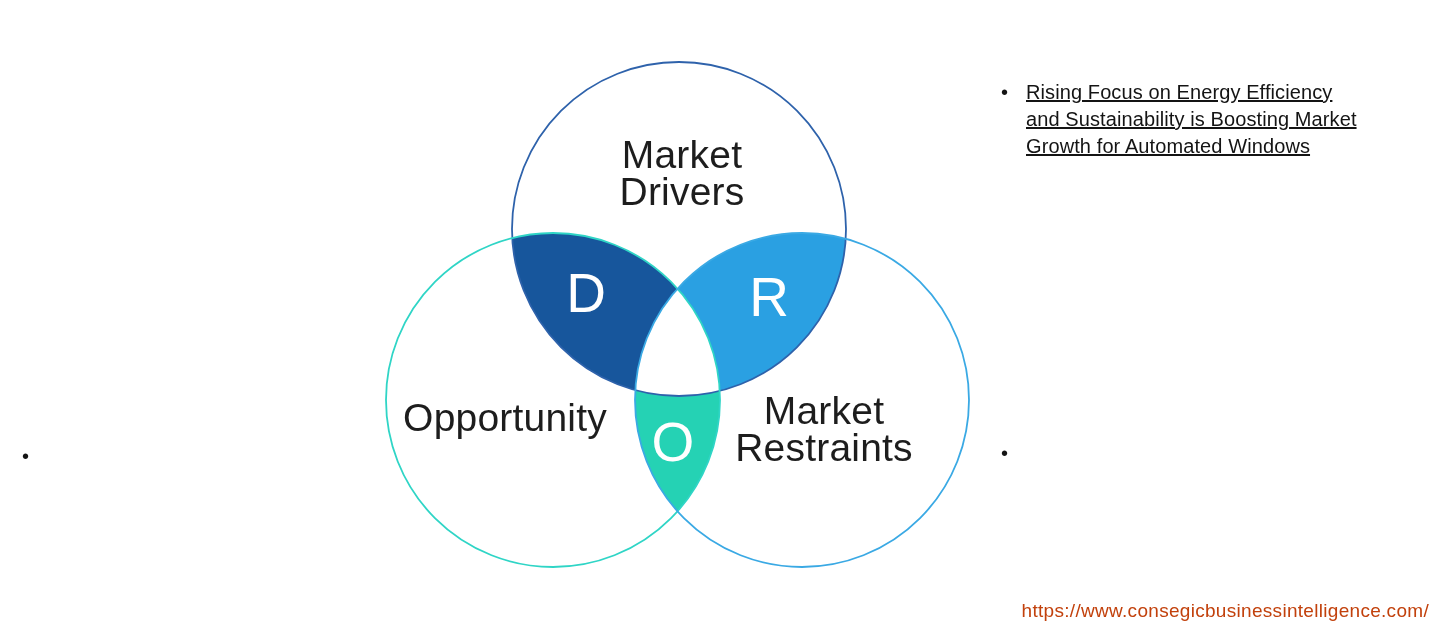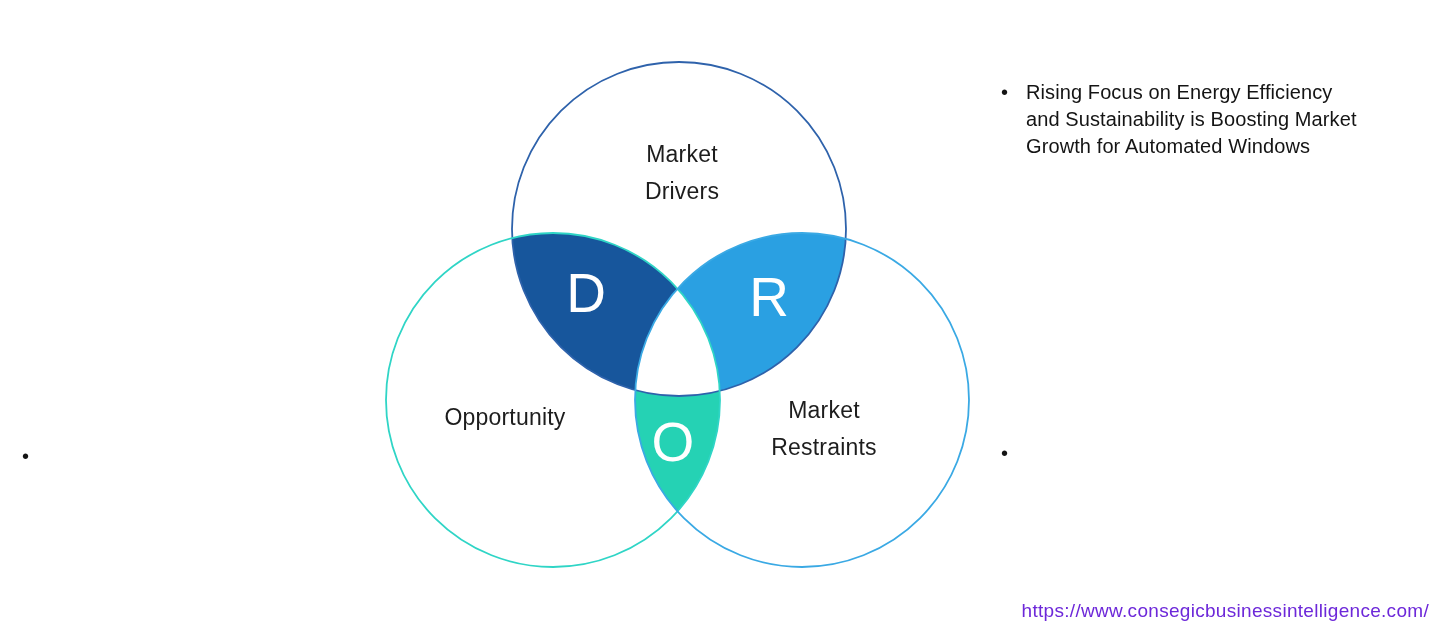--- a/index.html
+++ b/index.html
@@ -13,21 +13,21 @@
   .venn-svg {
     position: absolute;
     left: 0; top: 0;
     width: 1453px; height: 643px;
   }
   .circle-label {
     position: absolute;
     transform: translateX(-50%);
     text-align: center;
     white-space: pre-line;
-    font-size: 23px;
+    font-size: 39px;
     line-height: 37px;
     color: #1d1d1d;
     letter-spacing: 0.2px;
   }
   .lens-letter {
     position: absolute;
     transform: translate(-50%, -50%);
     color: #ffffff;
     font-size: 55px;
     font-weight: 400;
@@ -45,28 +45,29 @@
     line-height: 27px;
     color: #141414;
   }
   .note-text {
     white-space: pre-line;
     font-size: 20px;
     line-height: 27px;
     font-weight: 500;
     color: #141414;
     letter-spacing: 0.1px;
+    text-decoration: underline;
   }
   .source-url {
     position: absolute;
     top: 599px;
     right: 24px;
     font-size: 19px;
     line-height: 24px;
-    color: #6d28d9;
+    color: #c2410c;
     letter-spacing: 0.3px;
     text-align: center;
   }
 </style>
 </head>
 <body>
 
 <svg class="venn-svg" viewBox="0 0 1453 643" aria-hidden="true">
   <defs>
     <clipPath id="clip-top">

